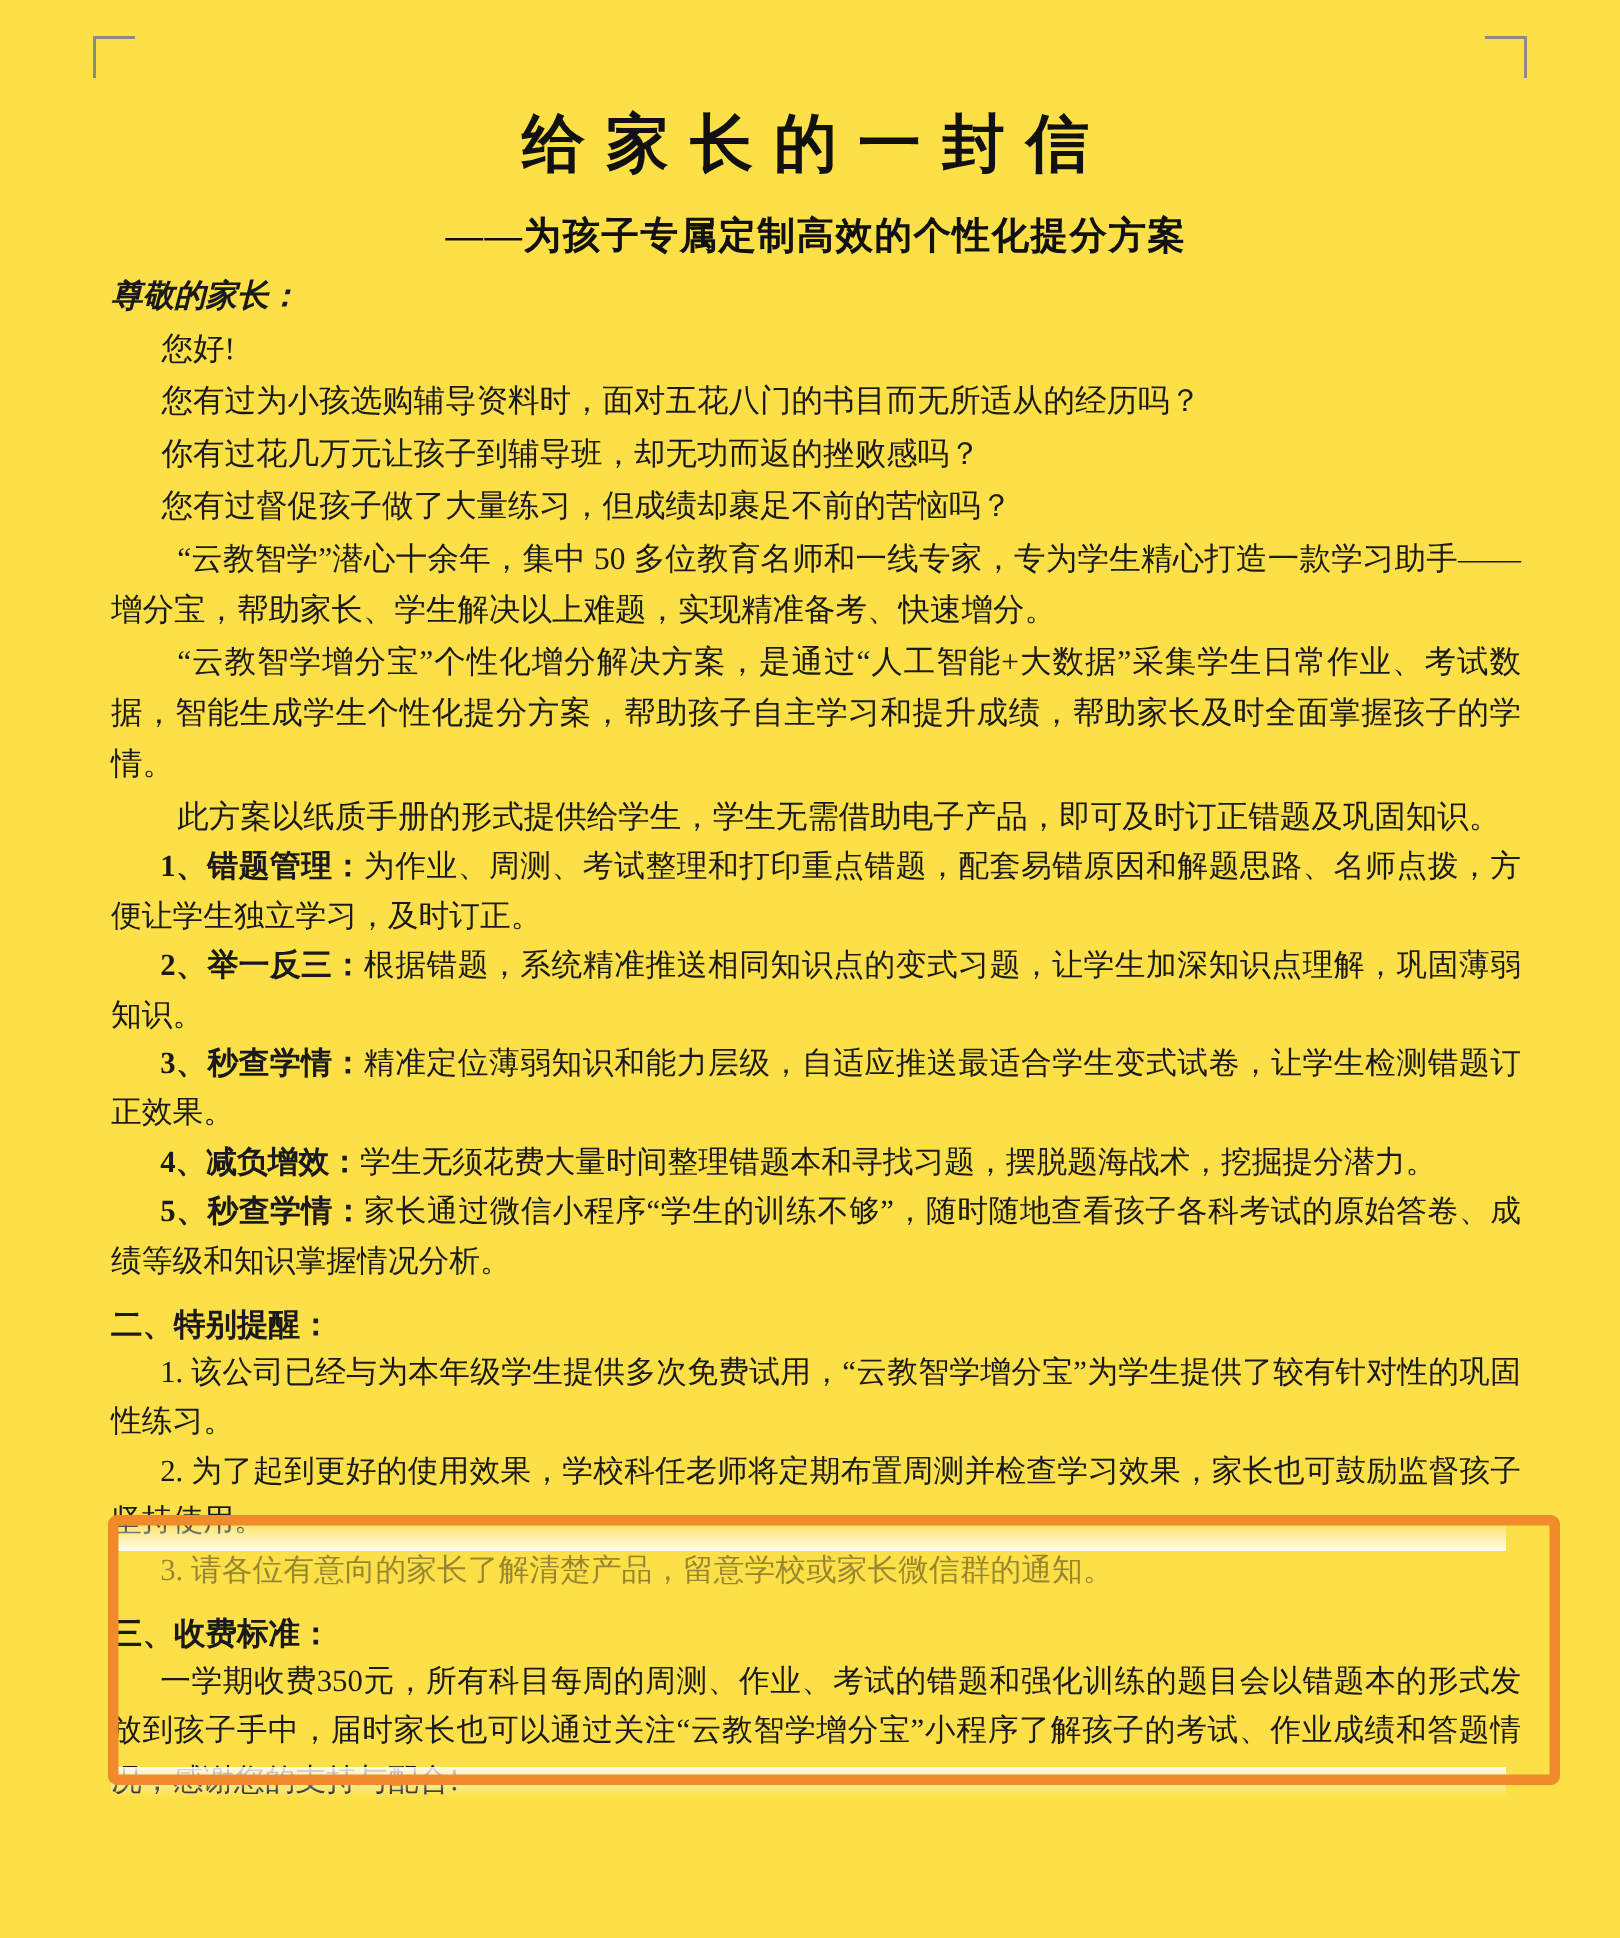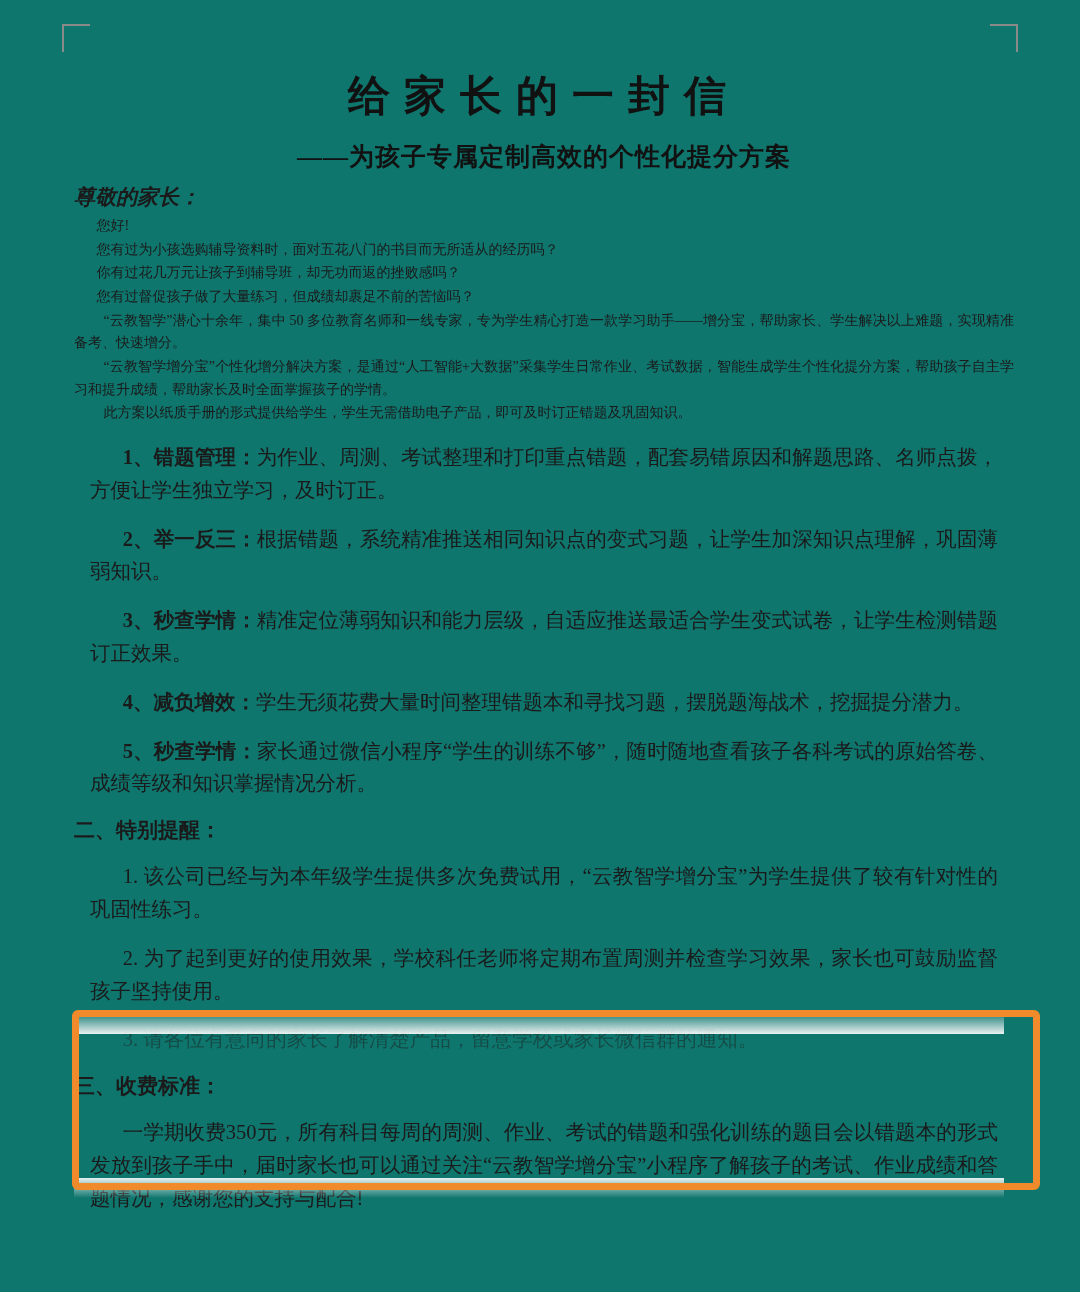--- a/index.html
+++ b/index.html
@@ -11,21 +11,21 @@
     width: 1080px;
     height: 1292px;
     overflow: hidden;
     font-family: "Liberation Serif", "DejaVu Serif", serif;
     color: #1a1a1a;
   }
   .page {
     position: relative;
     width: 1080px;
     height: 1292px;
-    background: #0f766e;
+    background: #fde047;
     box-sizing: border-box;
   }
   
   .crop {
     position: absolute;
     width: 26px;
     height: 26px;
     border-color: #8a8a8a;
     border-style: solid;
     border-width: 0;
@@ -56,40 +56,40 @@
     letter-spacing: 1px;
     color: #111;
   }
   .salutation {
     font-size: 21px;
     font-weight: bold;
     margin: 4px 0 4px 0;
     font-style: italic;
   }
   p.body {
-    font-size: 14px;
+    font-size: 21px;
     line-height: 1.62;
     margin: 0 0 1px 0;
     text-align: justify;
   }
   p.indent {
     text-indent: 2.1em;
   }
   p.indent2 {
     text-indent: 1.6em;
   }
   .section-head {
     font-size: 21px;
     font-weight: bold;
     margin: 12px 0 2px 0;
   }
   .numbered {
     font-size: 20.5px;
     line-height: 1.6;
-    margin: 16px;
+    margin: 0;
     text-align: justify;
     text-indent: 1.6em;
   }
   .numbered b {
     font-weight: bold;
   }
   .highlight-box {
     position: absolute;
     left: 72px;
     top: 1010px;

